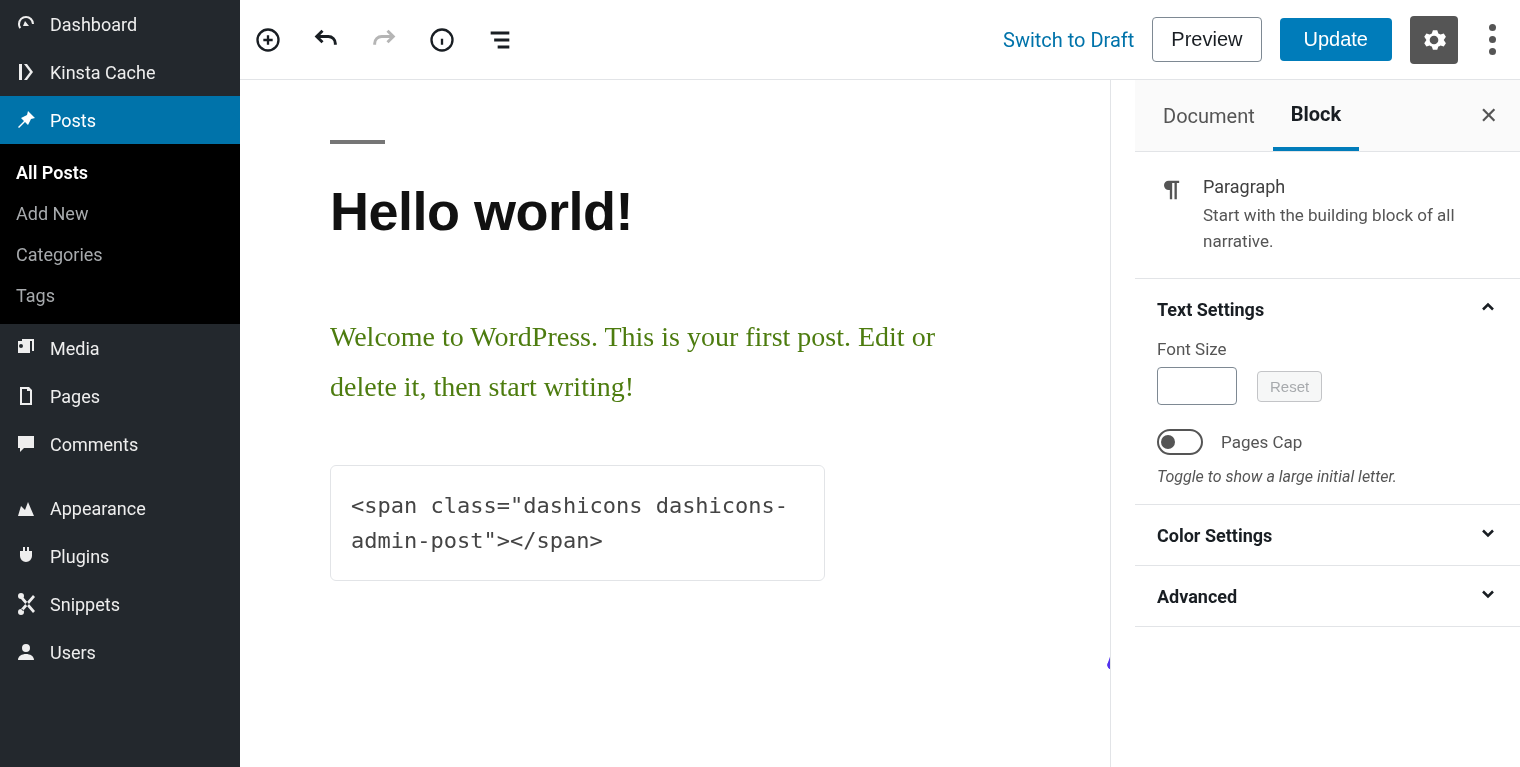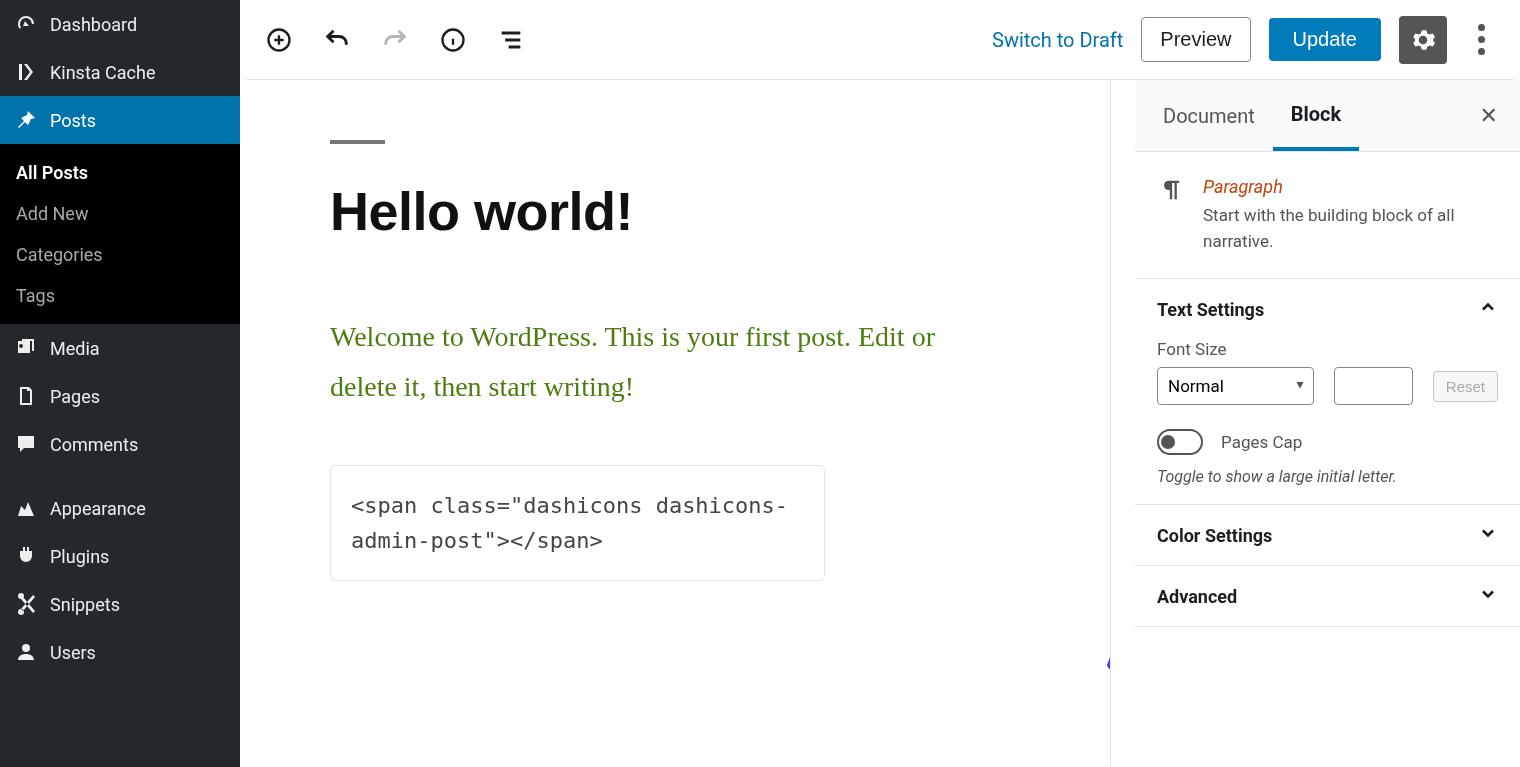--- a/index.html
+++ b/index.html
@@ -6,21 +6,21 @@
 body { font-family: -apple-system, BlinkMacSystemFont, "Segoe UI", Roboto, sans-serif; width:1520px; height:767px; overflow:hidden; background:#fff; display:flex; }
 .sidebar { width:240px; background:#23282d; color:#eee; height:767px; flex-shrink:0; }
 .sidebar-item { display:flex; align-items:center; padding:12px 14px; font-size:18px; cursor:pointer; color:#eee; gap:12px; }
 .sidebar-item.active { background:#0073aa; color:#fff; position:relative; }
 .sidebar-item.active::after { content:""; position:absolute; right:-10px; top:50%; transform:translateY(-50%); border:10px solid transparent; border-left-color:#0073aa; }
 .sidebar-sub { background:#000000; padding:8px 0; }
 .sidebar-sub-item { padding:10px 16px; font-size:18px; color:#a7aaad; cursor:pointer; }
 .sidebar-sub-item.current { color:#fff; font-weight:600; }
 .icon { width:24px; height:24px; display:inline-flex; align-items:center; justify-content:center; fill:currentColor; flex-shrink:0; }
 .main { flex:1; display:flex; flex-direction:column; height:767px; }
-.topbar { height:80px; border-bottom:1px solid #e2e4e7; display:flex; align-items:center; padding:0 23px; gap:18px;border-radius:10px; }
+.topbar { height:80px; border-bottom:1px solid #e2e4e7; display:flex; align-items:center; padding:0 12px; gap:18px; }
 .topbar-left { display:flex; align-items:center; gap:26px; }
 .topbar-btn { width:32px; height:32px; display:flex; align-items:center; justify-content:center; color:#191e23; cursor:pointer; }
 .topbar-btn.dim { color:#b5b5b5; }
 .topbar-right { margin-left:auto; display:flex; align-items:center; gap:18px; }
 .link-draft { color:#0073aa; font-size:20px; cursor:pointer; }
 .btn-preview { background:#fff; border:1px solid #7e8993; padding:10px 18px; border-radius:4px; font-size:20px; color:#191e23; cursor:pointer; }
 .btn-update { background:#007cba; color:#fff; border:none; padding:10px 24px; border-radius:4px; font-size:20px; font-weight:500; cursor:pointer; }
 .btn-settings { background:#555; color:#fff; width:48px; height:48px; display:flex; align-items:center; justify-content:center; border-radius:4px; cursor:pointer; }
 .btn-more { width:32px; color:#555; display:flex; flex-direction:column; align-items:center; gap:5px; cursor:pointer; }
 .btn-more span{ width:7px; height:7px; background:#555; border-radius:50%; }
@@ -31,21 +31,21 @@
 .post-body { font-family:Georgia, "Times New Roman", serif; font-size:28px; line-height:1.8; color:#4d7c0f; max-width:620px; }
 .html-block { margin-top:52px; border:1px solid #e2e4e7; border-radius:6px; padding:22px 20px; font-family:"SF Mono","Menlo","Consolas",monospace; font-size:22px; color:#444; max-width:495px; line-height:1.6; }
 .arrow { position:absolute; top:490px; left:850px; color:#5333ed; }
 .panel { width:410px; border-left:1px solid #e2e4e7; background:#fff; overflow:auto;padding-left:24px; }
 .panel-tabs { display:flex; align-items:center; border-bottom:1px solid #e2e4e7; background:#fafafa; height:72px; padding:0 10px; }
 .panel-tab { padding:0 18px; font-size:20px; color:#555; height:100%; display:flex; align-items:center; cursor:pointer; }
 .panel-tab.active { color:#191e23; font-weight:700; border-bottom:4px solid #007cba; }
 .panel-close { margin-left:auto; padding:0 12px; color:#555; font-size:22px; cursor:pointer; }
 .panel-blockinfo { display:flex; gap:18px; padding:24px 22px; border-bottom:1px solid #e2e4e7; }
 .pb-left{ color:#555; }
-.pb-title { font-size:18px; color:#c2410c; margin-bottom:6px;font-style:italic; }
+.pb-title { font-size:18px; color:#404040; margin-bottom:6px; }
 .pb-desc { font-size:17px; color:#555; line-height:1.5; }
 .panel-section { border-bottom:1px solid #e2e4e7; padding:18px 22px; }
 .ps-head { display:flex; align-items:center; justify-content:space-between; font-size:18px; font-weight:700; color:#191e23; cursor:pointer; }
 .ps-body { margin-top:18px; }
 .ps-label { font-size:17px; color:#555; margin-bottom:8px; }
 .ps-row { display:flex; gap:20px; align-items:center; }
 .sel { border:1px solid #7e8993; border-radius:4px; padding:8px 30px 8px 10px; font-size:17px; width:160px; position:relative; cursor:pointer;}
 .sel::after{content:"▾"; position:absolute; right:10px; top:8px; color:#555; font-size:14px;}
 .num-input { border:1px solid #7e8993; border-radius:4px; width:80px; height:38px; }
 .reset-btn { border:1px solid #c3c4c7; background:#f6f7f7; color:#a7aaad; border-radius:4px; font-size:15px; padding:6px 12px; }
@@ -227,21 +227,20 @@
       <div class="panel-section">
         <div class="ps-head">
           <span>Text Settings</span>
           <span><svg width="20" height="20" viewBox="0 0 24 24" fill="none" stroke="currentColor" stroke-width="3">
                 <path d="M6 15l6-6 6 6"></path>
               </svg></span>
         </div>
         <div class="ps-body">
           <div class="ps-label">Font Size</div>
           <div class="ps-row">
-            <div class="sel">Normal</div>
             <div class="num-input"></div>
             <button class="reset-btn">Reset</button>
           </div>
           <div class="toggle-row">
             <div class="toggle">
                 <span></span>
               </div>
             <span class="toggle-label">Pages Cap</span>
           </div>
           <div class="helper">Toggle to show a large initial letter.</div>

